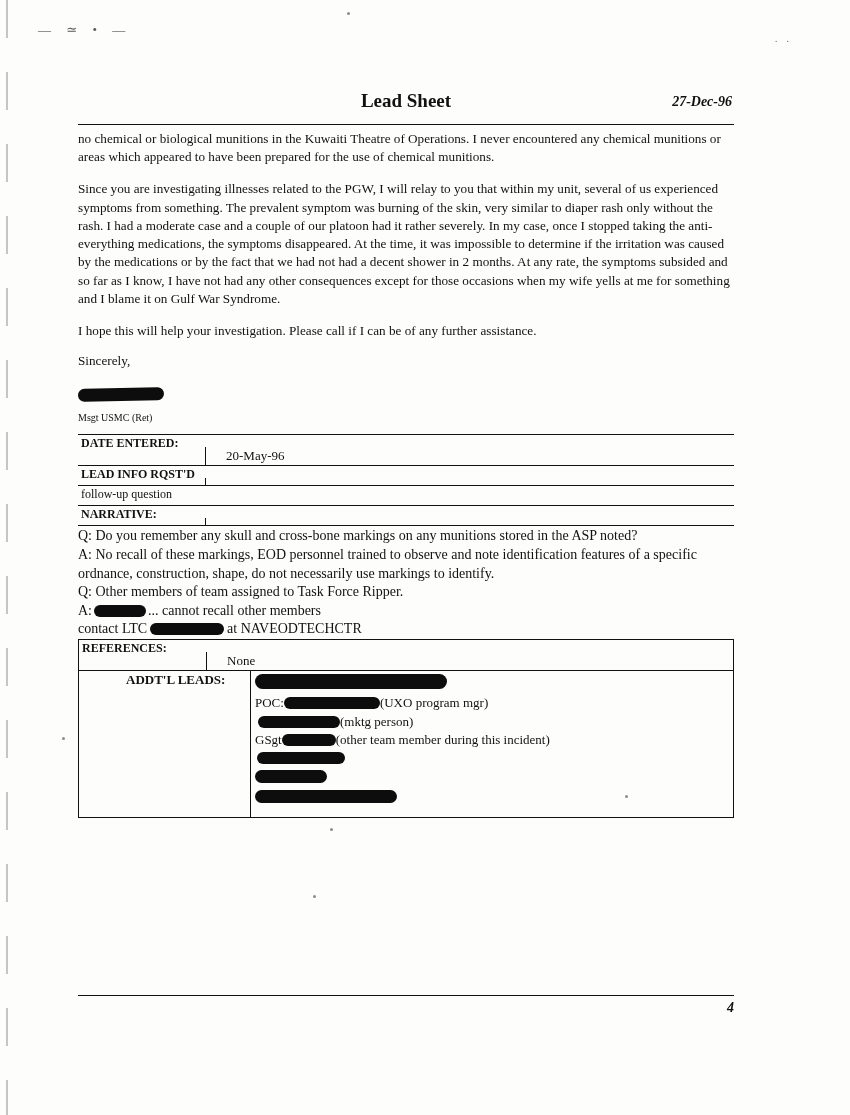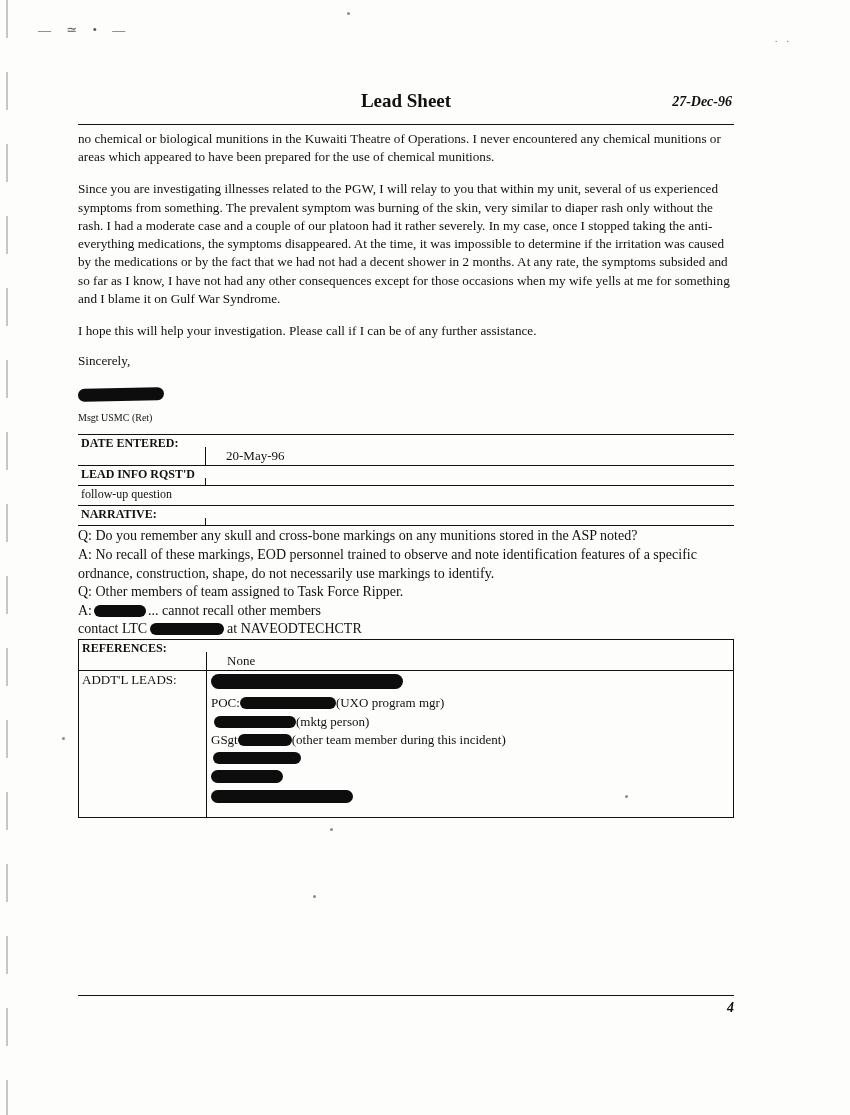--- a/index.html
+++ b/index.html
@@ -176,23 +176,24 @@
     border-bottom: 1.1px solid #111;
   }
   .leads-row {
     display: flex;
     min-height: 146px;
   }
   .leads-label {
     width: 127px;
     flex: 0 0 127px;
     font-size: 13px;
-    font-weight: normal;
+    font-weight: bold;
     padding: 1px 0 0 3px;
     box-sizing: border-box;
+    margin-left: 44px;
   }
   .leads-body {
     flex: 1;
     border-left: 1.1px solid #111;
     padding: 2px 0 0 4px;
     position: relative;
     font-size: 13px;
     line-height: 1.42;
   }
   .lead-line {

